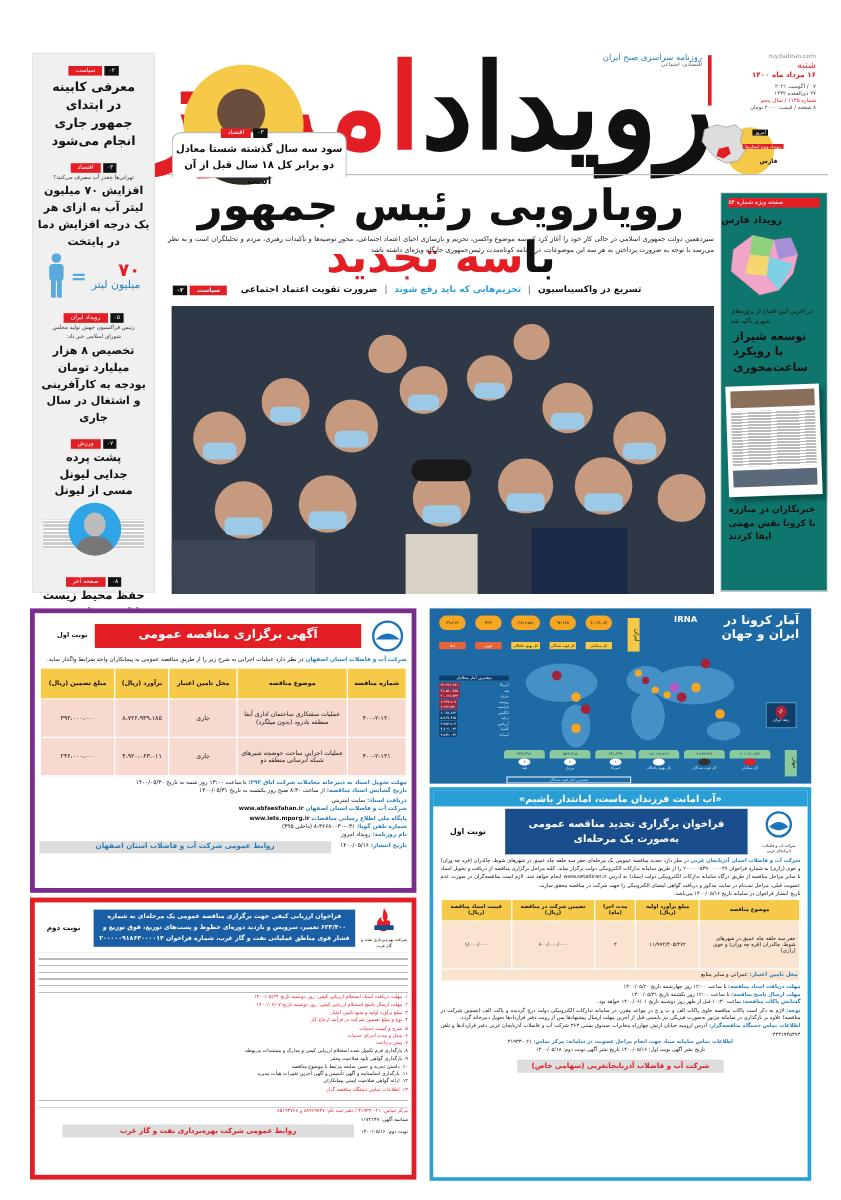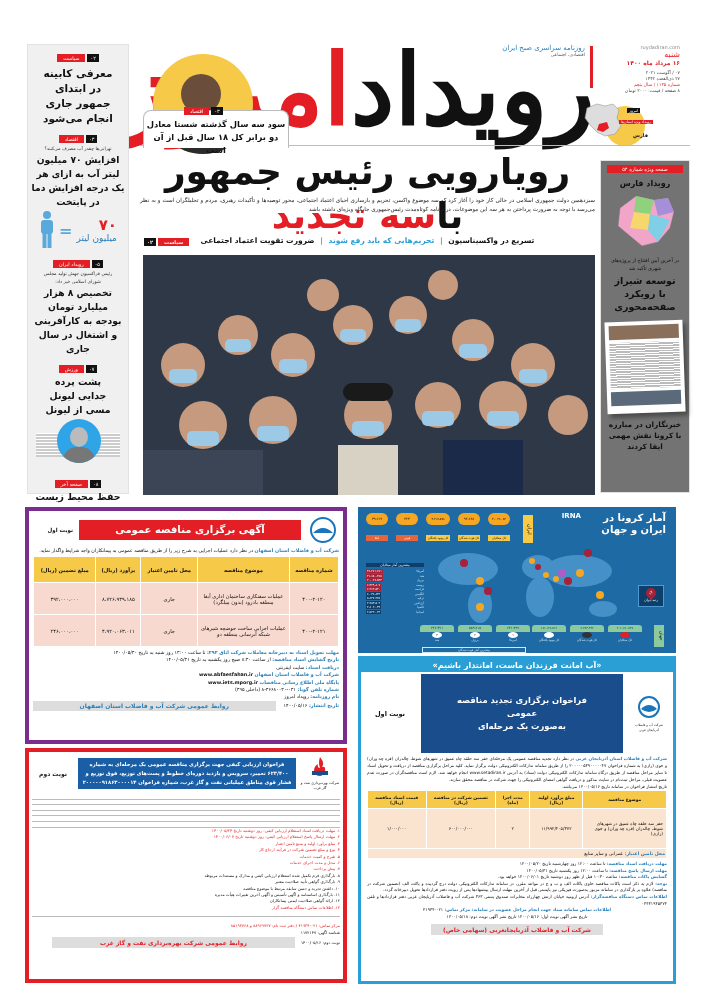--- a/index.html
+++ b/index.html
@@ -18,21 +18,21 @@
 .mast-sub{font-size:7px;color:#2a7fb8;font-weight:normal}
 .mast-sub2{font-size:4.5px;color:#555}
 #datebox{left:598px;top:44px;width:90px;text-align:right;padding-right:8px}
 #datebox .site{font-size:5px;color:#888}
 #datebox .day{font-size:8px;color:#e31e24;font-weight:normal}
 #datebox .date{font-size:6px;color:#e31e24;font-weight:bold}
 #datebox .g{font-size:4.5px;color:#444;line-height:6px}
 #datebox .rr{color:#e31e24}
 #redbar{left:590px;top:46px;width:3px;height:42px;background:#e31e24}
 
-#rightcol{left:600px;top:160px;width:90px;height:333px;background:#737373;border:1px solid #e2e2e2;text-align:center}
+#rightcol{left:600px;top:160px;width:90px;height:333px;background:#0f766e;border:1px solid #e2e2e2;text-align:left}
 .rc-h{font-weight:bold;font-size:9.5px;line-height:13px}
 
 #headline{left:140px;top:150px;width:455px;text-align:center;font-weight:bold;font-size:36px;line-height:44px;letter-spacing:-1px}
 #lede{left:140px;top:196px;width:455px;font-size:5.6px;line-height:9px;text-align:justify;color:#222}
 #sublinks{left:140px;top:236px;width:455px;font-size:7.5px;font-weight:bold;text-align:center}
 #photo{left:143px;top:255px;width:452px;height:240px;background:linear-gradient(135deg,#3a4a5e 0%,#6d7a88 30%,#c8b9a6 50%,#4a5568 70%,#2a3442 100%);overflow:hidden}
 
 .ad{position:absolute}
 table{border-collapse:collapse;width:100%}
 td,th{border:1px solid #fff;text-align:center;padding:1px}
@@ -202,21 +202,21 @@
   <div style="background:#e31e24;color:#fff;font-size:5px;margin:4px 6px 0;line-height:8px">صفحه ویژه شماره ۵۴</div>
   <div style="font-size:8px;font-weight:bold;margin-top:6px;color:#111">رویداد فارس</div>
   <svg width="70" height="62" viewBox="0 0 70 62" style="margin-top:2px">
     <path d="M10 18 L26 6 L44 10 L58 8 L64 22 L60 38 L48 52 L32 56 L20 46 L8 36 Z" fill="#f0a5c9" stroke="#777" stroke-width="0.5"></path>
     <path d="M26 6 L44 10 L40 24 L24 22 Z" fill="#8fd17d"></path>
     <path d="M44 10 L58 8 L64 22 L48 26 Z" fill="#a68fd8"></path>
     <path d="M24 22 L40 24 L38 40 L20 38 Z" fill="#f5d76e"></path>
     <path d="M40 24 L60 30 L48 52 L38 40 Z" fill="#7fd0e6"></path>
   </svg>
   <div style="font-size:5px;line-height:8px;padding:0 8px">در آخرین آیین افتتاح از پروژه‌های شهری تأکید شد</div>
-  <div class="rc-h" style="padding:2px 10px 0">توسعه شیراز با رویکرد صفحه‌محوری</div>
+  <div class="rc-h" style="padding:2px 10px 0">توسعه شیراز با رویکرد ساعت‌محوری</div>
   <div style="margin:8px auto 0;width:78px;height:92px;background:#fff;box-shadow:3px 4px 4px rgba(0,0,0,0.35);transform:rotate(-2deg);padding:4px">
     <div style="height:14px;background:#8a6f5a;margin-bottom:3px"></div>
     <div style="height:46px;background:repeating-linear-gradient(#fff 0 1px,#bbb 1px 2.5px)"></div>
     <div style="height:14px;background:#5a6a7a;margin-top:3px"></div>
   </div>
   <div class="rc-h" style="font-size:7.4px;line-height:11px;padding:6px 6px 0">خبرنگاران در مبارزه با کرونا نقش مهمی ایفا کردند</div>
 </div>
 
 <div class="ad" style="left:25px;top:507px;width:322px;height:237px;border:4px solid #7b2d8e;background:#fff;padding:4px">
   <div style="display:flex;align-items:center;gap:6px;direction:rtl">
@@ -458,21 +458,21 @@
 <div class="ad" style="left:358px;top:656px;width:318px;height:328px;border:3px solid #2a9fd6;background:#fff">
   <div style="background:#2a9fd6;color:#fff;text-align:center;font-size:8px;font-weight:bold;line-height:13px">«آب امانت فرزندان ماست، امانتدار باشیم»</div>
   <div style="display:flex;align-items:center;gap:6px;padding:2px 4px">
     <div style="width:40px;text-align:center">
       <svg width="26" height="24" viewBox="0 0 26 24">
         <circle cx="13" cy="12" r="10" fill="none" stroke="#1a75bb" stroke-width="2"></circle>
         <path d="M5 14 Q13 6 21 14 Q13 20 5 14Z" fill="#1a75bb"></path>
       </svg>
       <div style="font-size:3.2px;line-height:4.4px">شرکت آب و فاضلاب آذربایجان غربی</div>
     </div>
-    <div style="flex:1;background:#1a4d8c;color:#fff;text-align:center;font-size:8.4px;font-weight:bold;line-height:13px;padding:20px">
+    <div style="flex:1;background:#1a4d8c;color:#fff;text-align:center;font-size:8.4px;font-weight:bold;line-height:13px;padding:6px">
       <div>فراخوان برگزاری تجدید مناقصه عمومی</div>
       <div>به‌صورت یک مرحله‌ای</div>
     </div>
     <div style="width:50px;font-size:6.5px;font-weight:bold;text-align:center">نوبت اول</div>
   </div>
   <div style="font-size:4.3px;line-height:7px;padding:0 6px;text-align:justify">
     <span style="color:#2a7fb8;font-weight:bold">شرکت آب و فاضلاب استان آذربایجان غربی</span>
     <span>در نظر دارد تجدید مناقصه عمومی یک مرحله‌ای حفر سه حلقه چاه عمیق در شهرهای شوط، چالدران (قره چه وران) و خوی (رازی) به شماره فراخوان ۲۰۰۰۰۰۵۳۹۰۰۰۰۰۴۷ را از طریق سامانه تدارکات الکترونیکی دولت برگزار نماید. کلیه مراحل برگزاری مناقصه از دریافت و تحویل اسناد تا سایر مراحل مناقصه از طریق درگاه سامانه تدارکات الکترونیکی دولت (ستاد) به آدرس www.setadiran.ir انجام خواهد شد. لازم است مناقصه‌گران در صورت عدم عضویت قبلی، مراحل ثبت‌نام در سایت مذکور و دریافت گواهی امضای الکترونیکی را جهت شرکت در مناقصه محقق سازند.</span>
     <div>تاریخ انتشار فراخوان در سامانه تاریخ ۱۴۰۰/۰۵/۱۶ می‌باشد.</div>
   </div>

